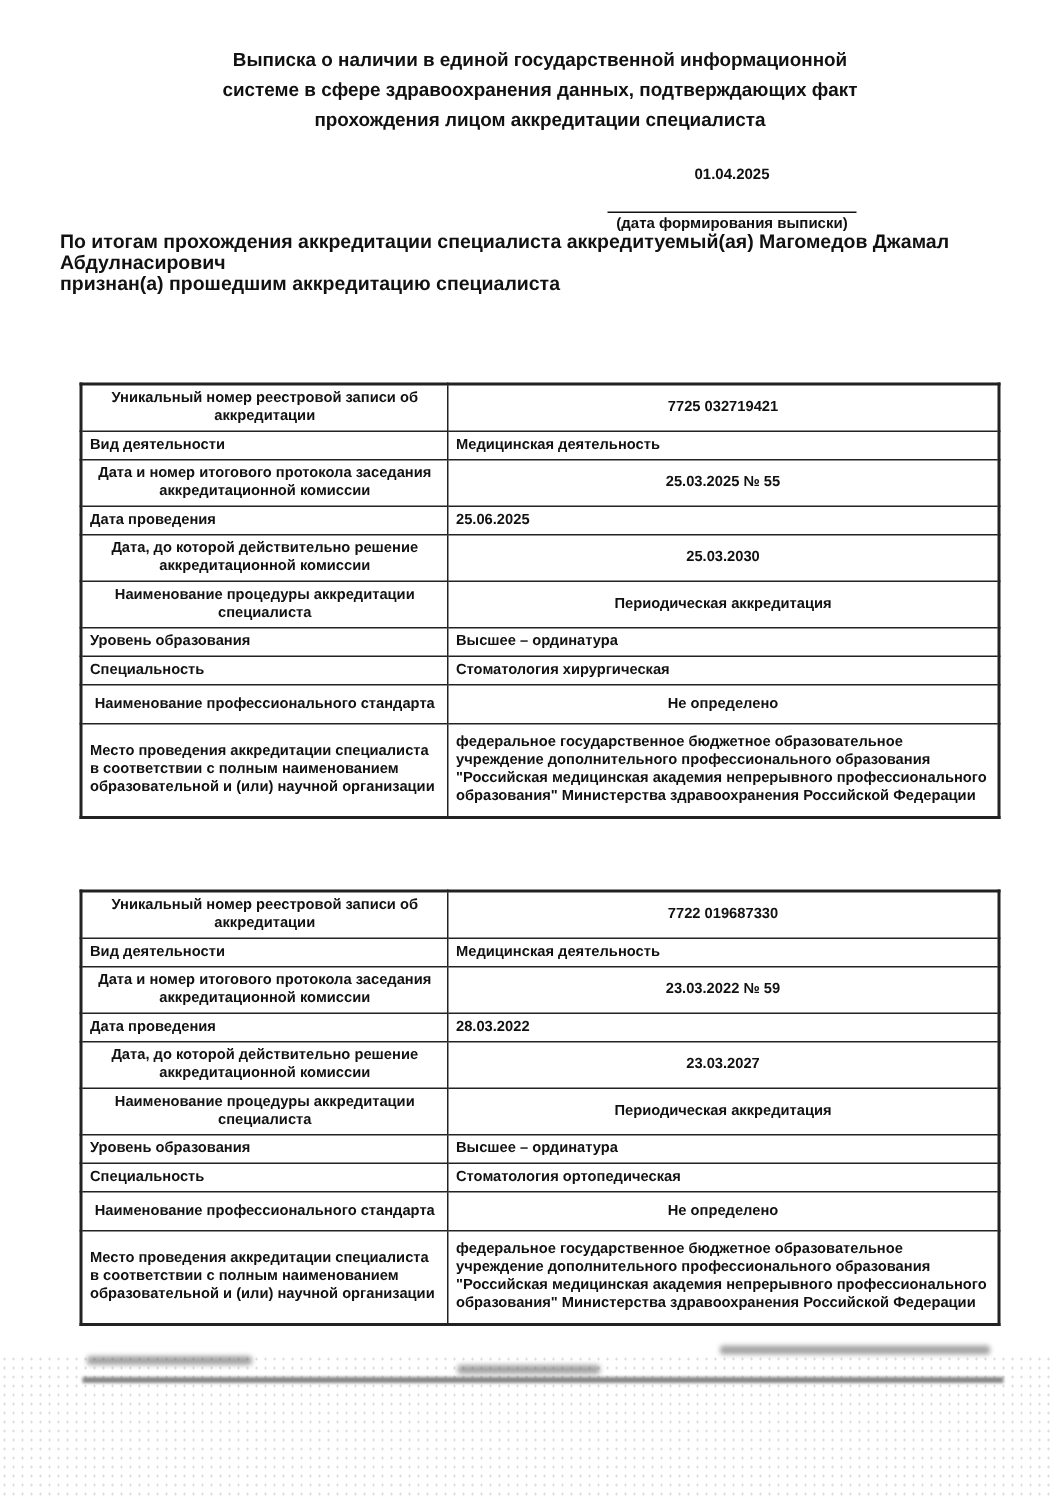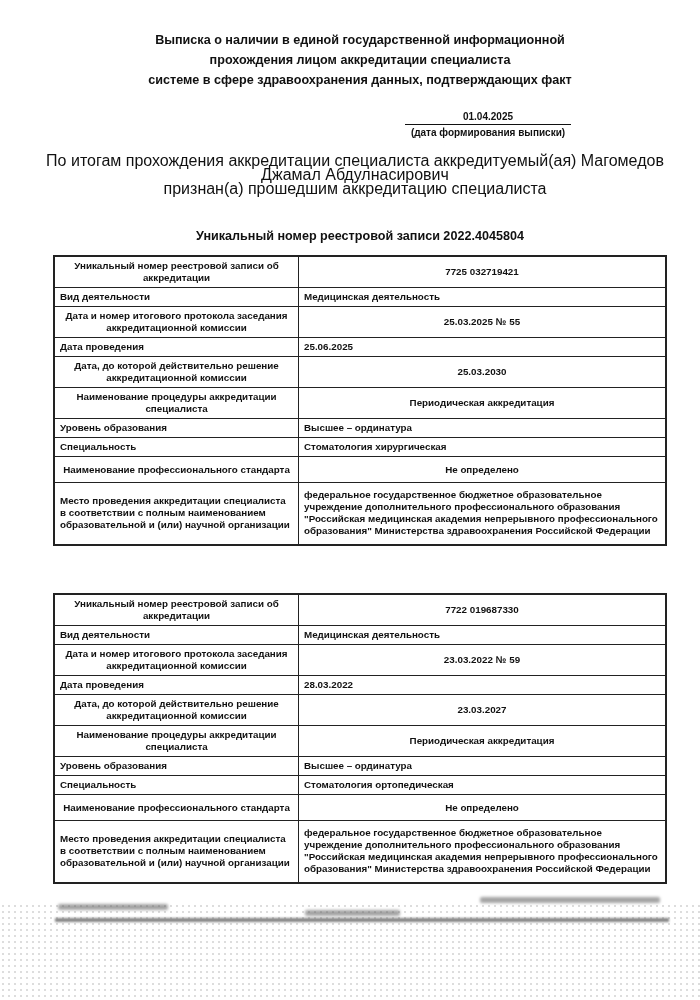--- a/index.html
+++ b/index.html
@@ -37,35 +37,34 @@
       left: 405px;
       width: 166px;
       text-align: center;
       font-weight: bold;
       font-size: 10px;
     }
     .date-value {
       display: block;
       line-height: 12px;
       border-bottom: 1px solid #111;
-      padding-bottom: 1px;
+      padding-bottom: 18px;
     }
     .date-caption {
       display: block;
       line-height: 13px;
       margin-top: 1px;
     }
     .result-text {
       position: absolute;
       top: 154px;
       left: 40px;
       width: 630px;
-      text-align: center;
-      font-weight: normal;
-      font-size: 16px;
+      font-weight: bold;
+      font-size: 13px;
       line-height: 14px;
     }
     .section-heading {
       position: absolute;
       top: 207px;
       left: 150px;
       width: 420px;
       text-align: center;
       font-weight: bold;
       font-size: 9.8px;
@@ -136,36 +135,35 @@
       pointer-events: none;
     }
   </style>
 </head>
 <body>
 
 <div class="page">
 
   <div class="doc-title">
     <div>Выписка о наличии в единой государственной информационной</div>
+    <div>системе в сфере здравоохранения данных, подтверждающих факт</div>
     <div>прохождения лицом аккредитации специалиста</div>
-    <div>системе в сфере здравоохранения данных, подтверждающих факт</div>
   </div>
 
   <div class="date-block">
     <span class="date-value">01.04.2025</span>
     <span class="date-caption">(дата формирования выписки)</span>
   </div>
 
   <div class="result-text">
     <div>По итогам прохождения аккредитации специалиста аккредитуемый(ая) Магомедов Джамал Абдулнасирович</div>
     <div>признан(а) прошедшим аккредитацию специалиста</div>
   </div>
 
 
-  <div class="registry-number">Уникальный номер реестровой записи 2022.4045804</div>
 
   <table class="rec t1">
     <tbody>
         <tr class="h2">
       <td class="lbl">Уникальный номер реестровой записи об аккредитации</td>
       <td>7725 032719421</td>
     </tr>
     <tr class="h1">
       <td class="lbl">Вид деятельности</td>
       <td>Медицинская деятельность</td>

